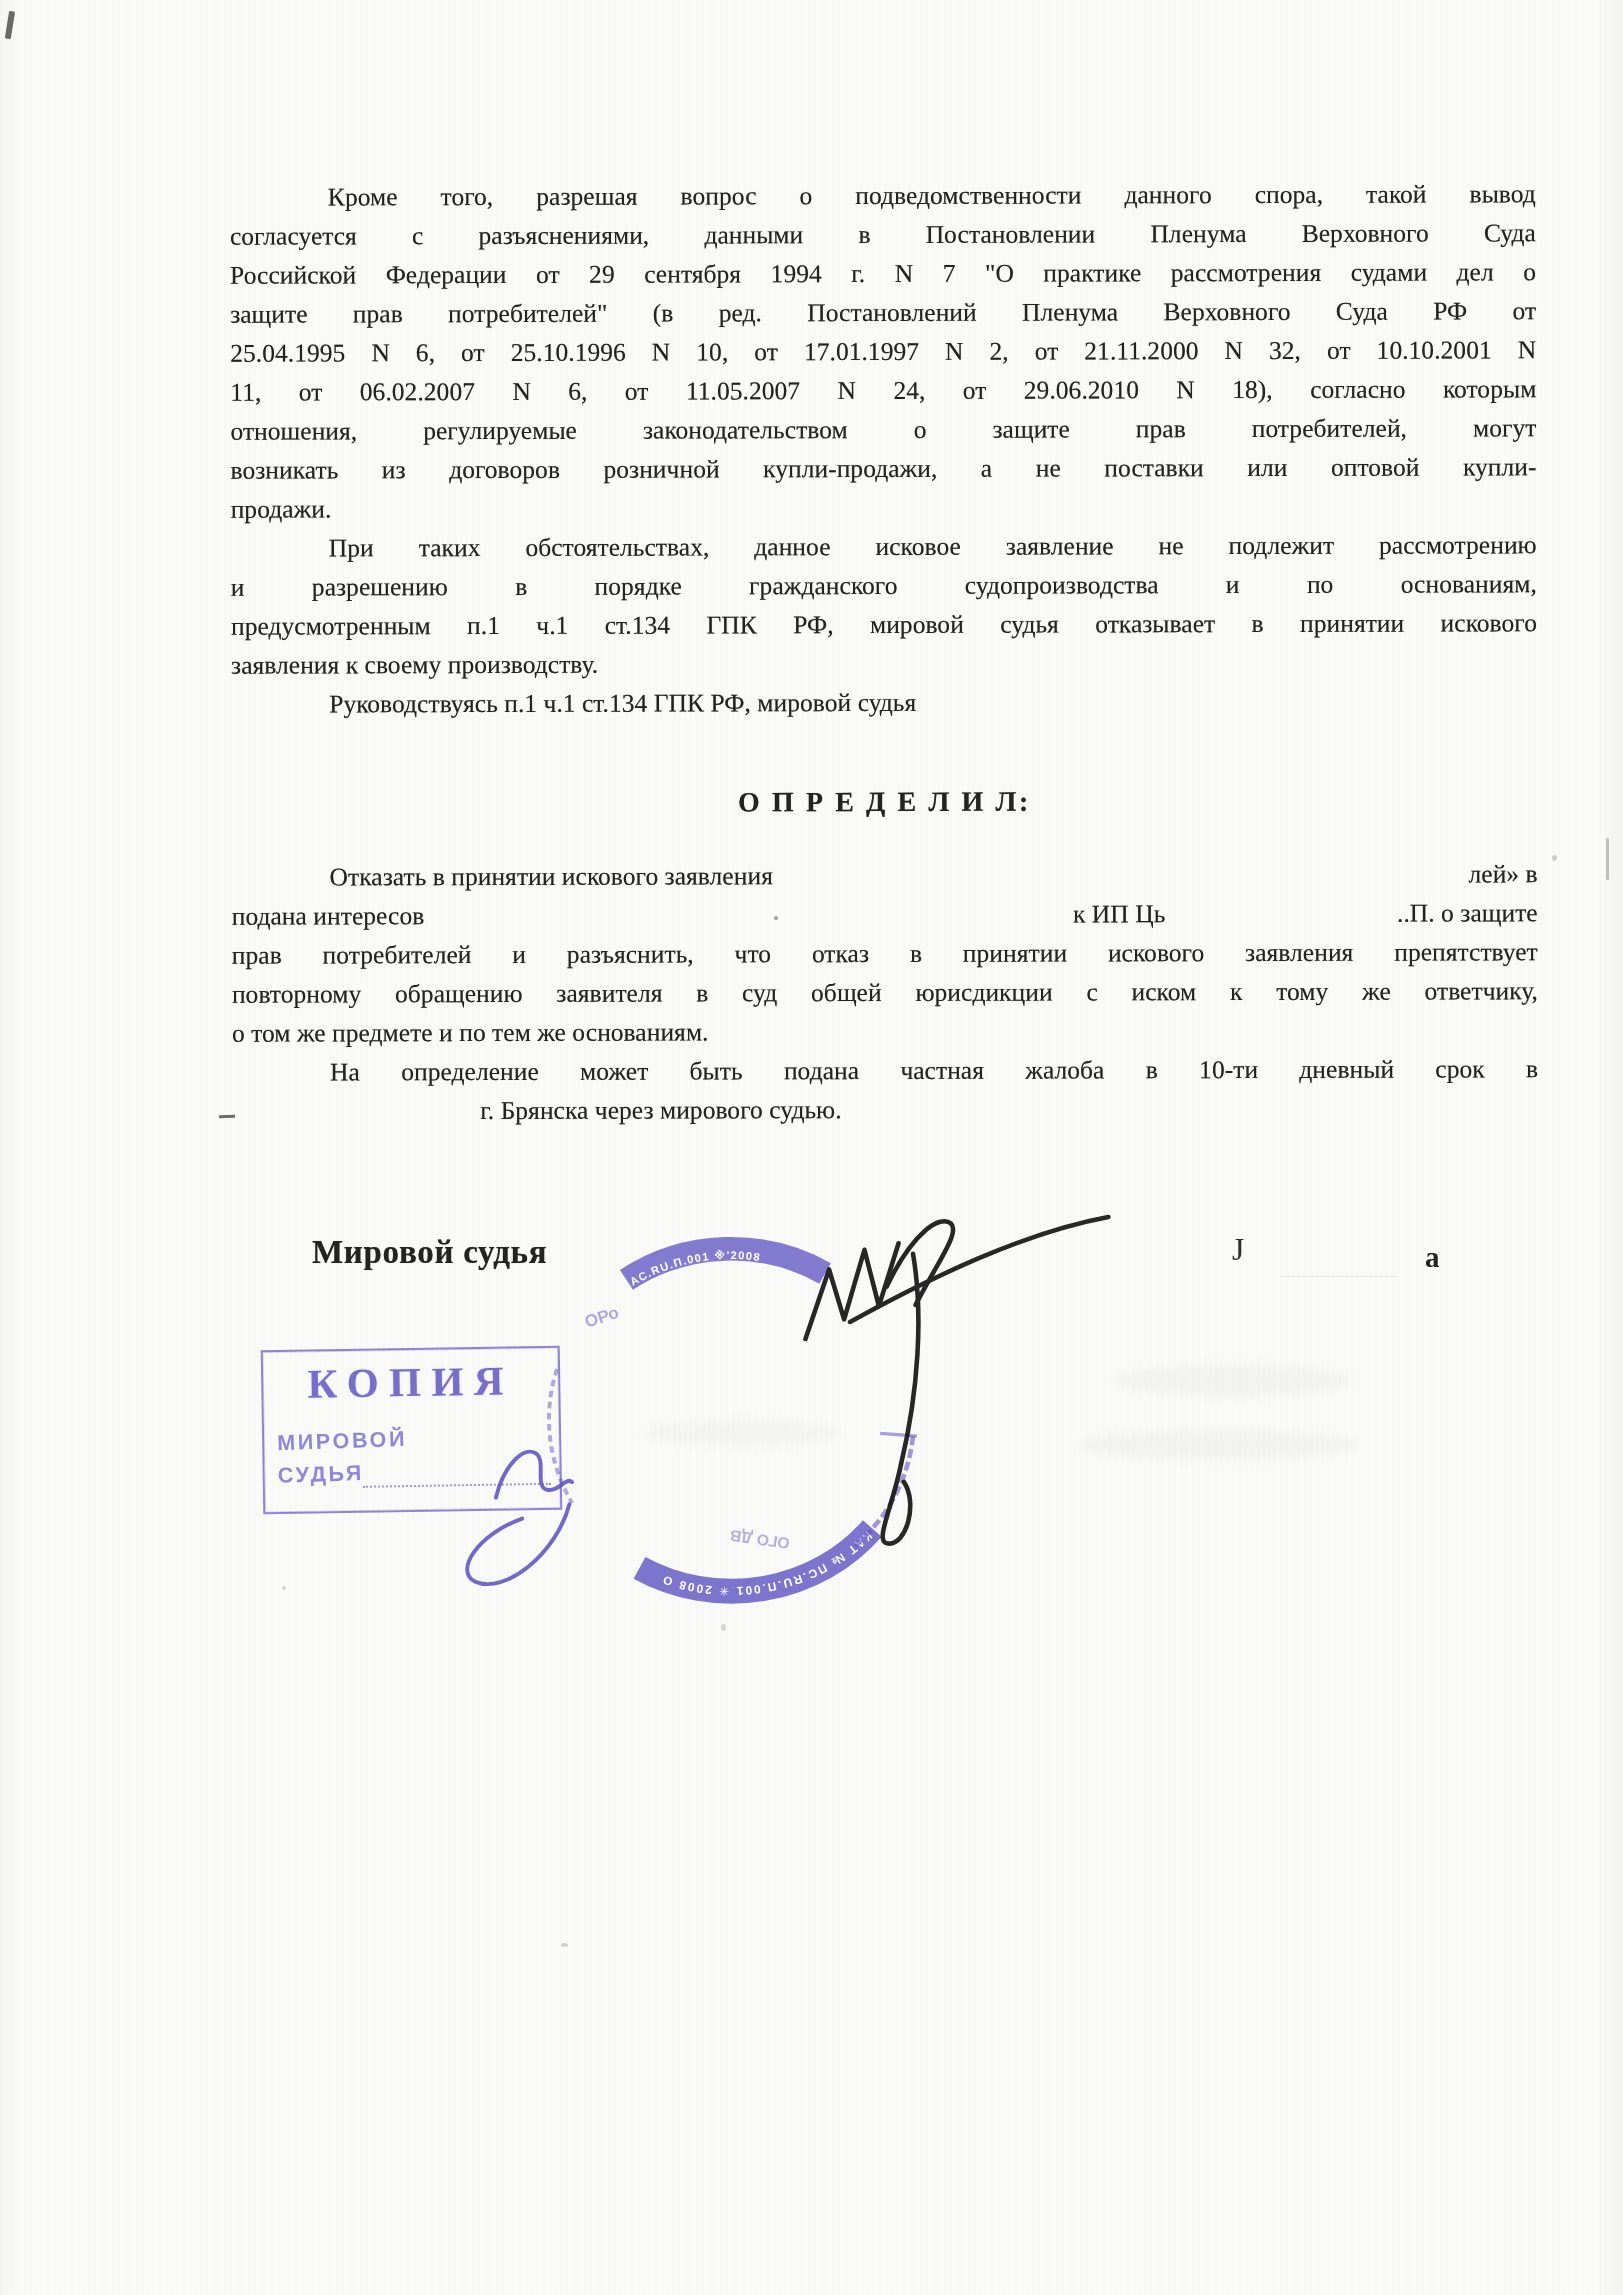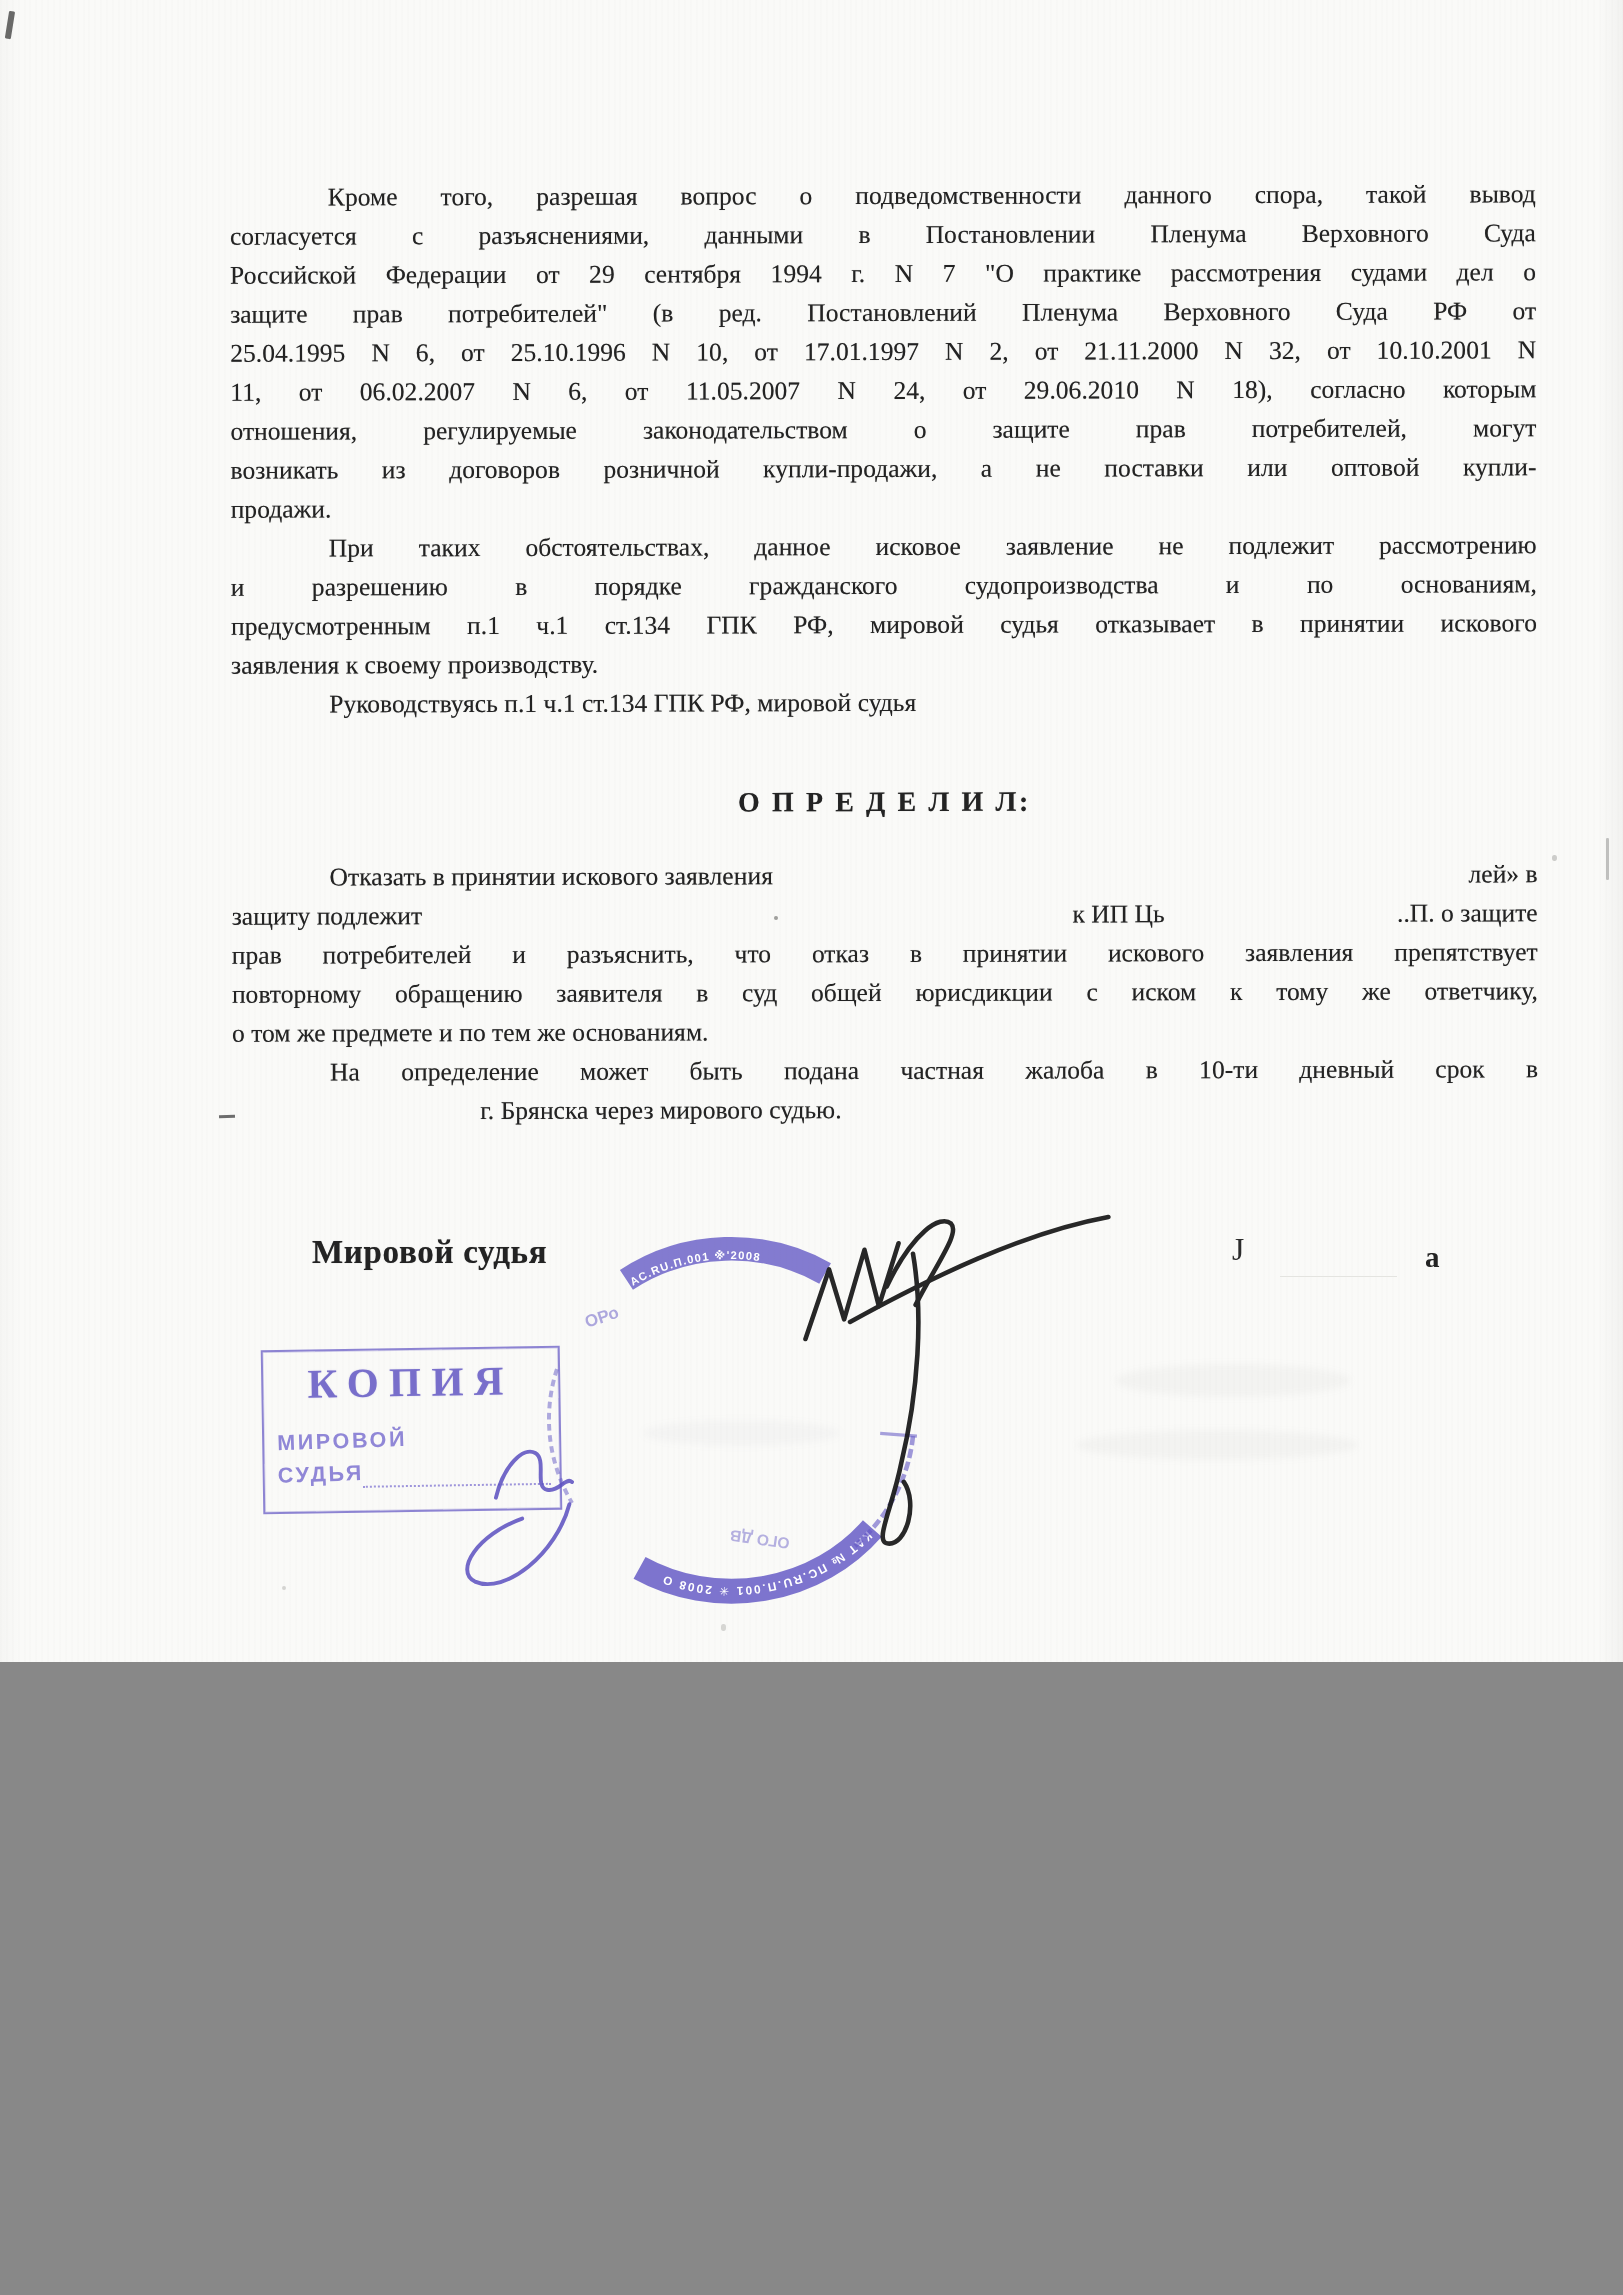--- a/index.html
+++ b/index.html
@@ -1,18 +1,18 @@
 <!DOCTYPE html>
 <html style="font-size:10.5px"><head>
 <meta charset="utf-8">
 <style>
   html,body{margin:0;padding:0;background:#888;}
   .page{
     position:relative;
-    width:1624px;height:1662px;
+    width:1624px;height:2295px;
     background:
       linear-gradient(90deg, rgba(0,0,0,0.015) 0 3.9px, rgba(0,0,0,0) 19.7px),
       linear-gradient(270deg, rgba(0,0,0,0.03) 0 2.6px, rgba(0,0,0,0) 26px),
       repeating-linear-gradient(90deg, rgba(60,60,55,0.012) 0 2px, rgba(0,0,0,0) 2px 5.9px),
       #fafaf8;
     overflow:hidden;
     font-family:"Liberation Serif","DejaVu Serif",serif;
     color:#232323;
   }
   .text-col{
@@ -136,21 +136,21 @@
 
     <div class="heading">О П Р Е Д Е Л И Л:</div>
     <div class="p3gap"></div>
 
     <div class="l flexline">
       <span class="ind">Отказать  в  принятии  искового  заявления</span>
       <span class="sp1"></span>
       <span>лей»  в</span>
     </div>
     <div class="l flexline">
-      <span>защиту подлежит</span>
+      <span>подана интересов</span>
       <span class="sp1"></span>
       <span>к ИП Ць</span>
       <span class="sp2"></span>
       <span>..П. о защите</span>
     </div>
     <div class="l jline">прав потребителей и разъяснить, что отказ в принятии искового заявления препятствует</div>
     <div class="l jline">повторному обращению заявителя в суд общей юрисдикции с иском к тому же ответчику,</div>
     <div class="l lline">о том же предмете и по тем же основаниям.</div>
 
     <div class="l jline ind">На определение может быть подана частная жалоба в 10-ти дневный срок в</div>

